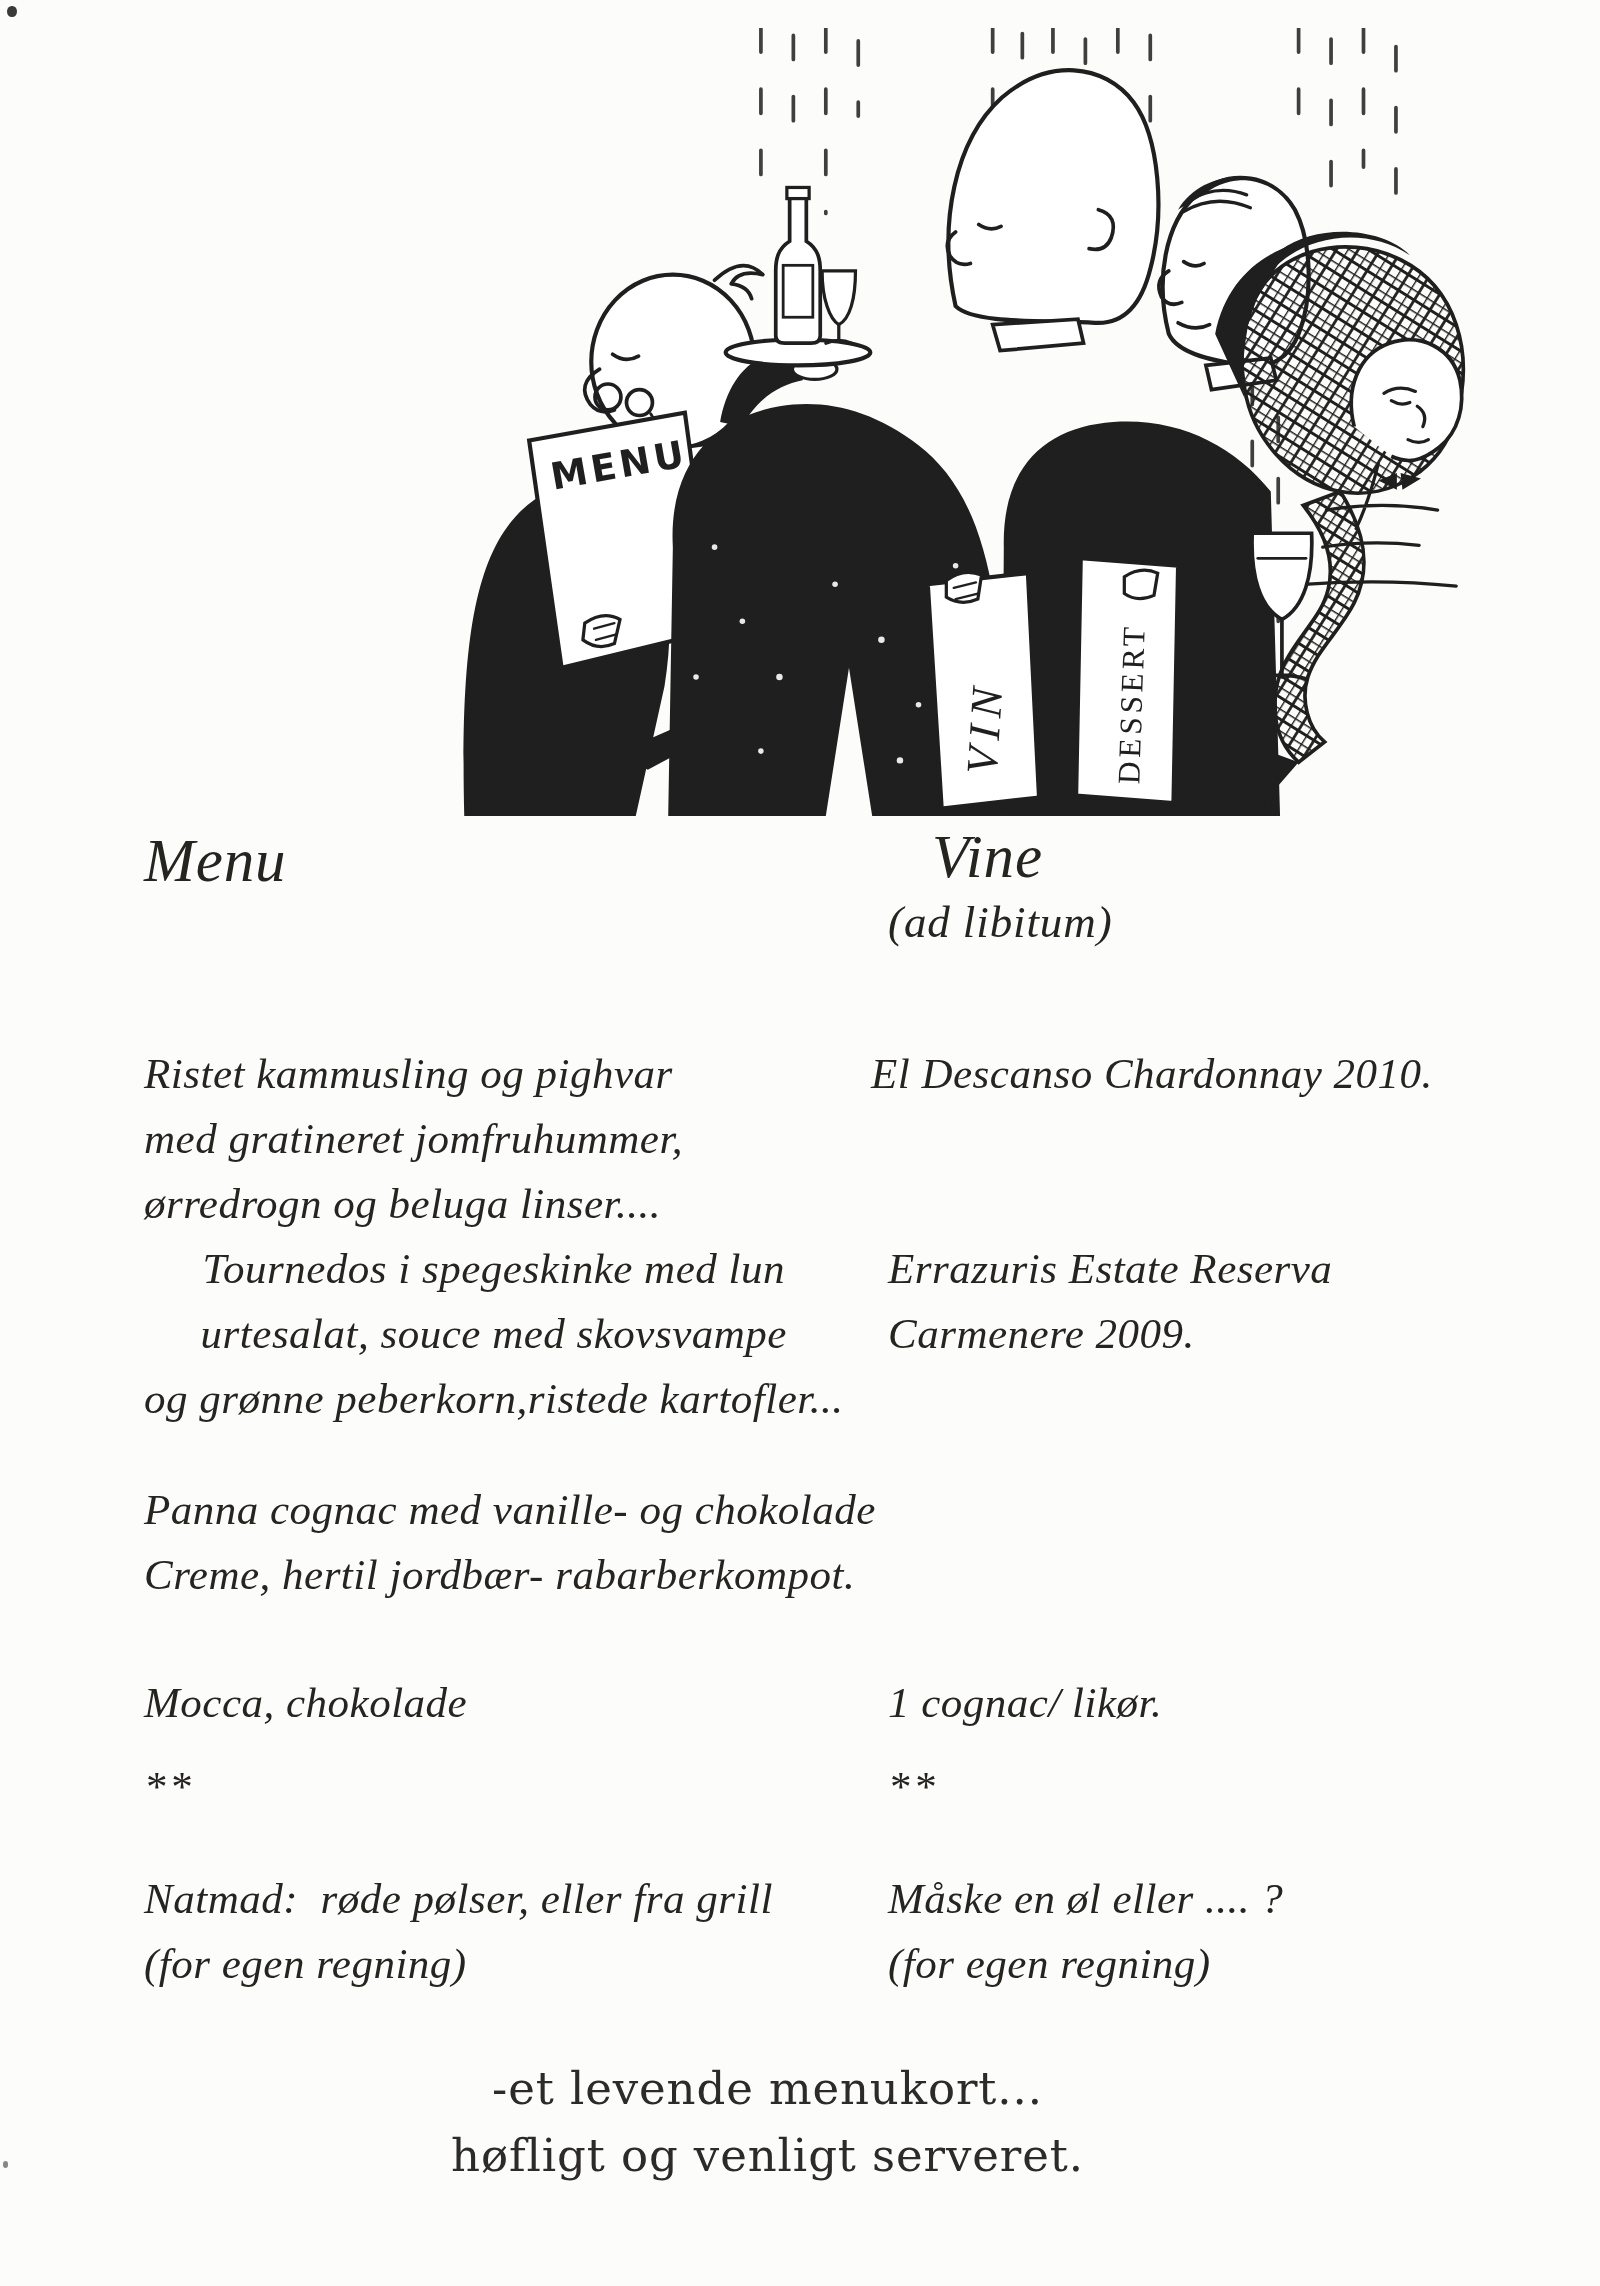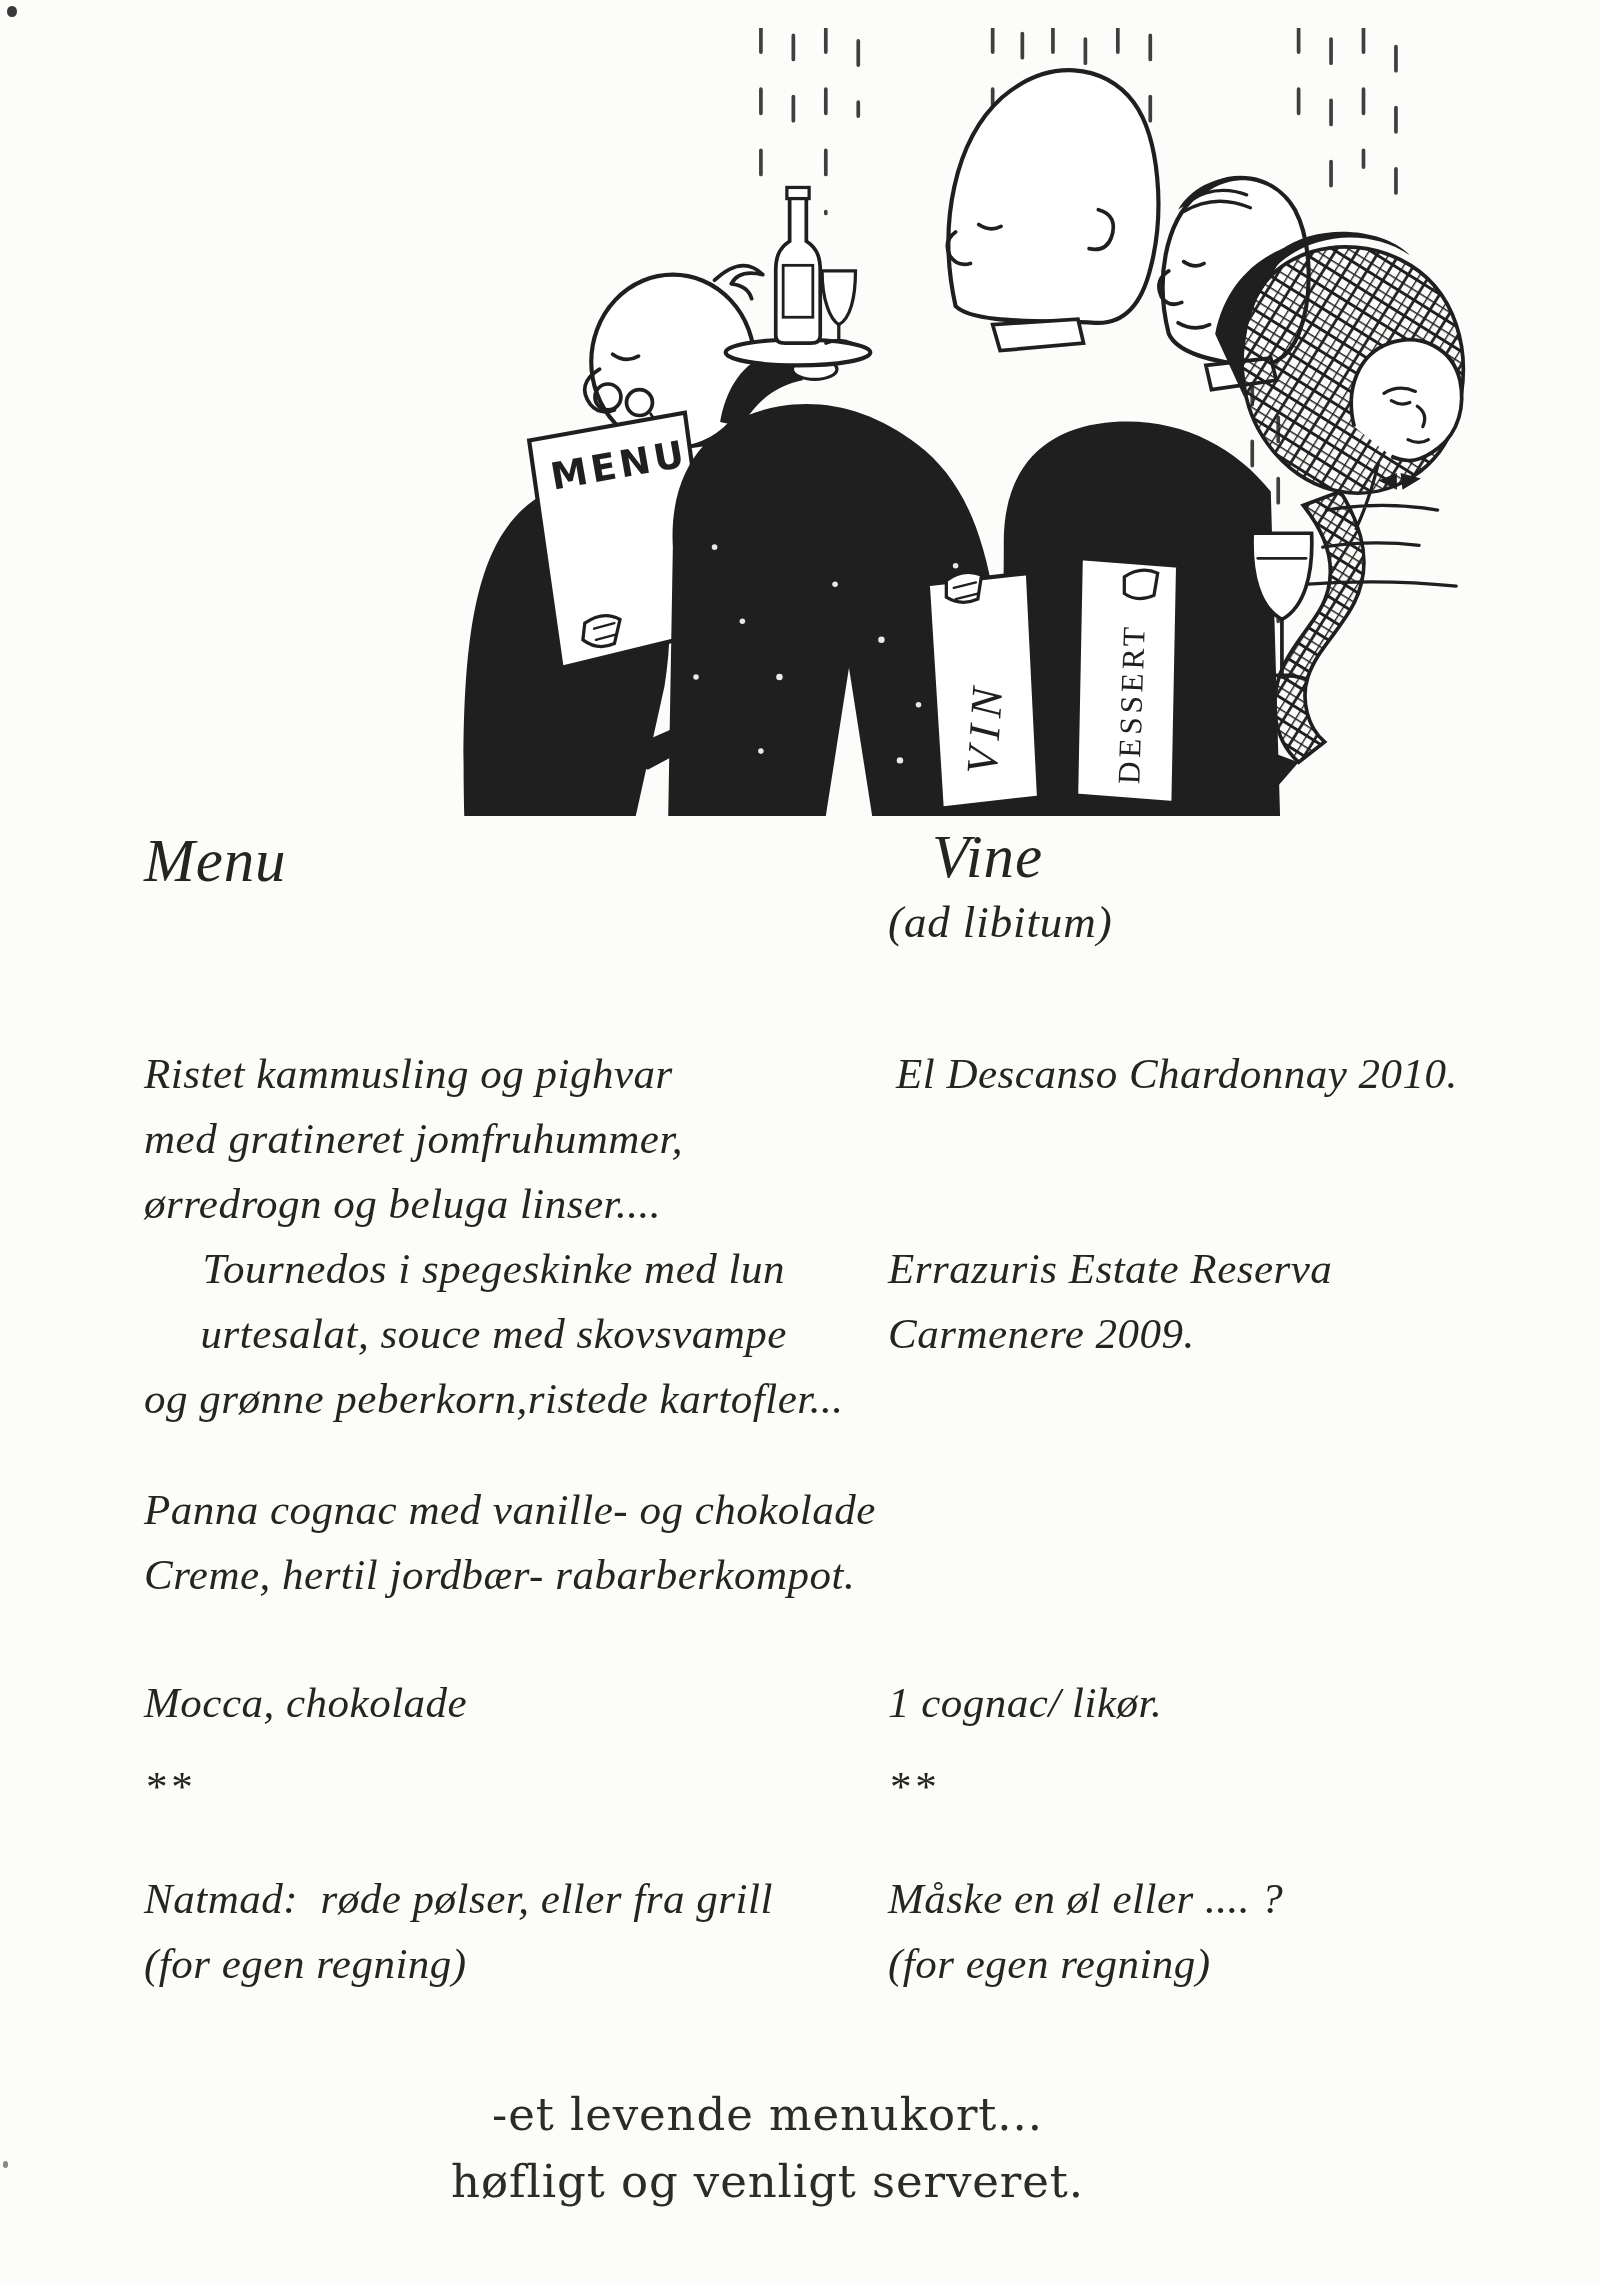--- a/index.html
+++ b/index.html
@@ -204,40 +204,40 @@
   <div class="abs cal stars" style="left:144px;top:1762px;">**</div>
 
   <div class="abs cal bodytext" style="left:144px;top:1866px;">
     <div class="line">Natmad:  røde pølser, eller fra grill</div>
     <div class="line">(for egen regning)</div>
   </div>
 
   <div class="abs cal heading" style="left:888px;top:826px;margin-left:44px;">Vine</div>
   <div class="abs cal subheading" style="left:888px;top:898px;">(ad libitum)</div>
 
-  <div class="abs cal bodytext" style="left:896px;top:1041px;">
+  <div class="abs cal bodytext" style="left:871px;top:1041px;">
     <div class="line">El Descanso Chardonnay 2010.</div>
   </div>
 
   <div class="abs cal bodytext" style="left:888px;top:1236px;">
     <div class="line">Errazuris Estate Reserva</div>
     <div class="line">Carmenere 2009.</div>
   </div>
 
 
   <div class="abs cal bodytext" style="left:888px;top:1670px;">
     <div class="line">1 cognac/ likør.</div>
   </div>
 
   <div class="abs cal stars" style="left:888px;top:1762px;">**</div>
 
   <div class="abs cal bodytext" style="left:888px;top:1866px;">
     <div class="line">Måske en øl eller .... ?</div>
     <div class="line">(for egen regning)</div>
   </div>
 
-  <div class="abs footer" style="left:0;top:2055px;width:1535px;margin-top:26px;">
+  <div class="abs footer" style="left:0;top:2055px;width:1535px;">
     <div class="line">-et levende menukort...</div>
     <div class="line">høfligt og venligt serveret.</div>
   </div>
 
 </div>
 
 
 </body></html>

